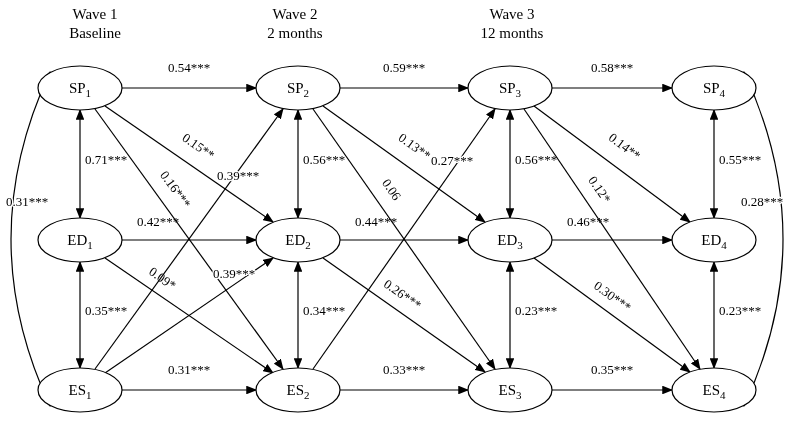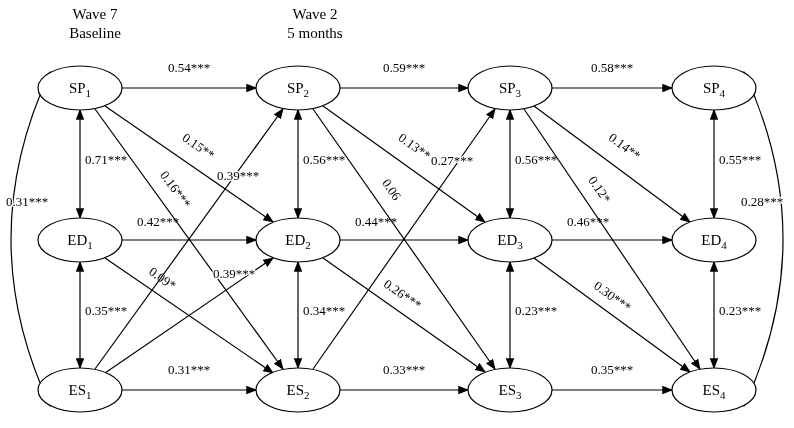--- a/index.html
+++ b/index.html
@@ -108,21 +108,25 @@
         <ellipse cx="714" cy="88" rx="42" ry="22" fill="#fff" stroke="#000" stroke-width="1.2"></ellipse>
         <text x="714" y="93" text-anchor="middle" font-size="15">SP<tspan dy="4" font-size="11">4</tspan></text>
         <ellipse cx="714" cy="240" rx="42" ry="22" fill="#fff" stroke="#000" stroke-width="1.2"></ellipse>
         <text x="714" y="245" text-anchor="middle" font-size="15">ED<tspan dy="4" font-size="11">4</tspan></text>
         <ellipse cx="714" cy="390" rx="42" ry="22" fill="#fff" stroke="#000" stroke-width="1.2"></ellipse>
         <text x="714" y="395" text-anchor="middle" font-size="15">ES<tspan dy="4" font-size="11">4</tspan></text>
       </g>
   </svg>
 
   <div class="wave-header" style="left:95px">
-    <div>Wave 7</div>
+    <div>Wave 1</div>
     <div>Baseline</div>
   </div>
-  <div class="wave-header" style="left:315px">
+  <div class="wave-header" style="left:295px">
     <div>Wave 2</div>
-    <div>5 months</div>
+    <div>2 months</div>
+  </div>
+  <div class="wave-header" style="left:512px">
+    <div>Wave 3</div>
+    <div>12 months</div>
   </div>
 
 </div>
 
 </body></html>

